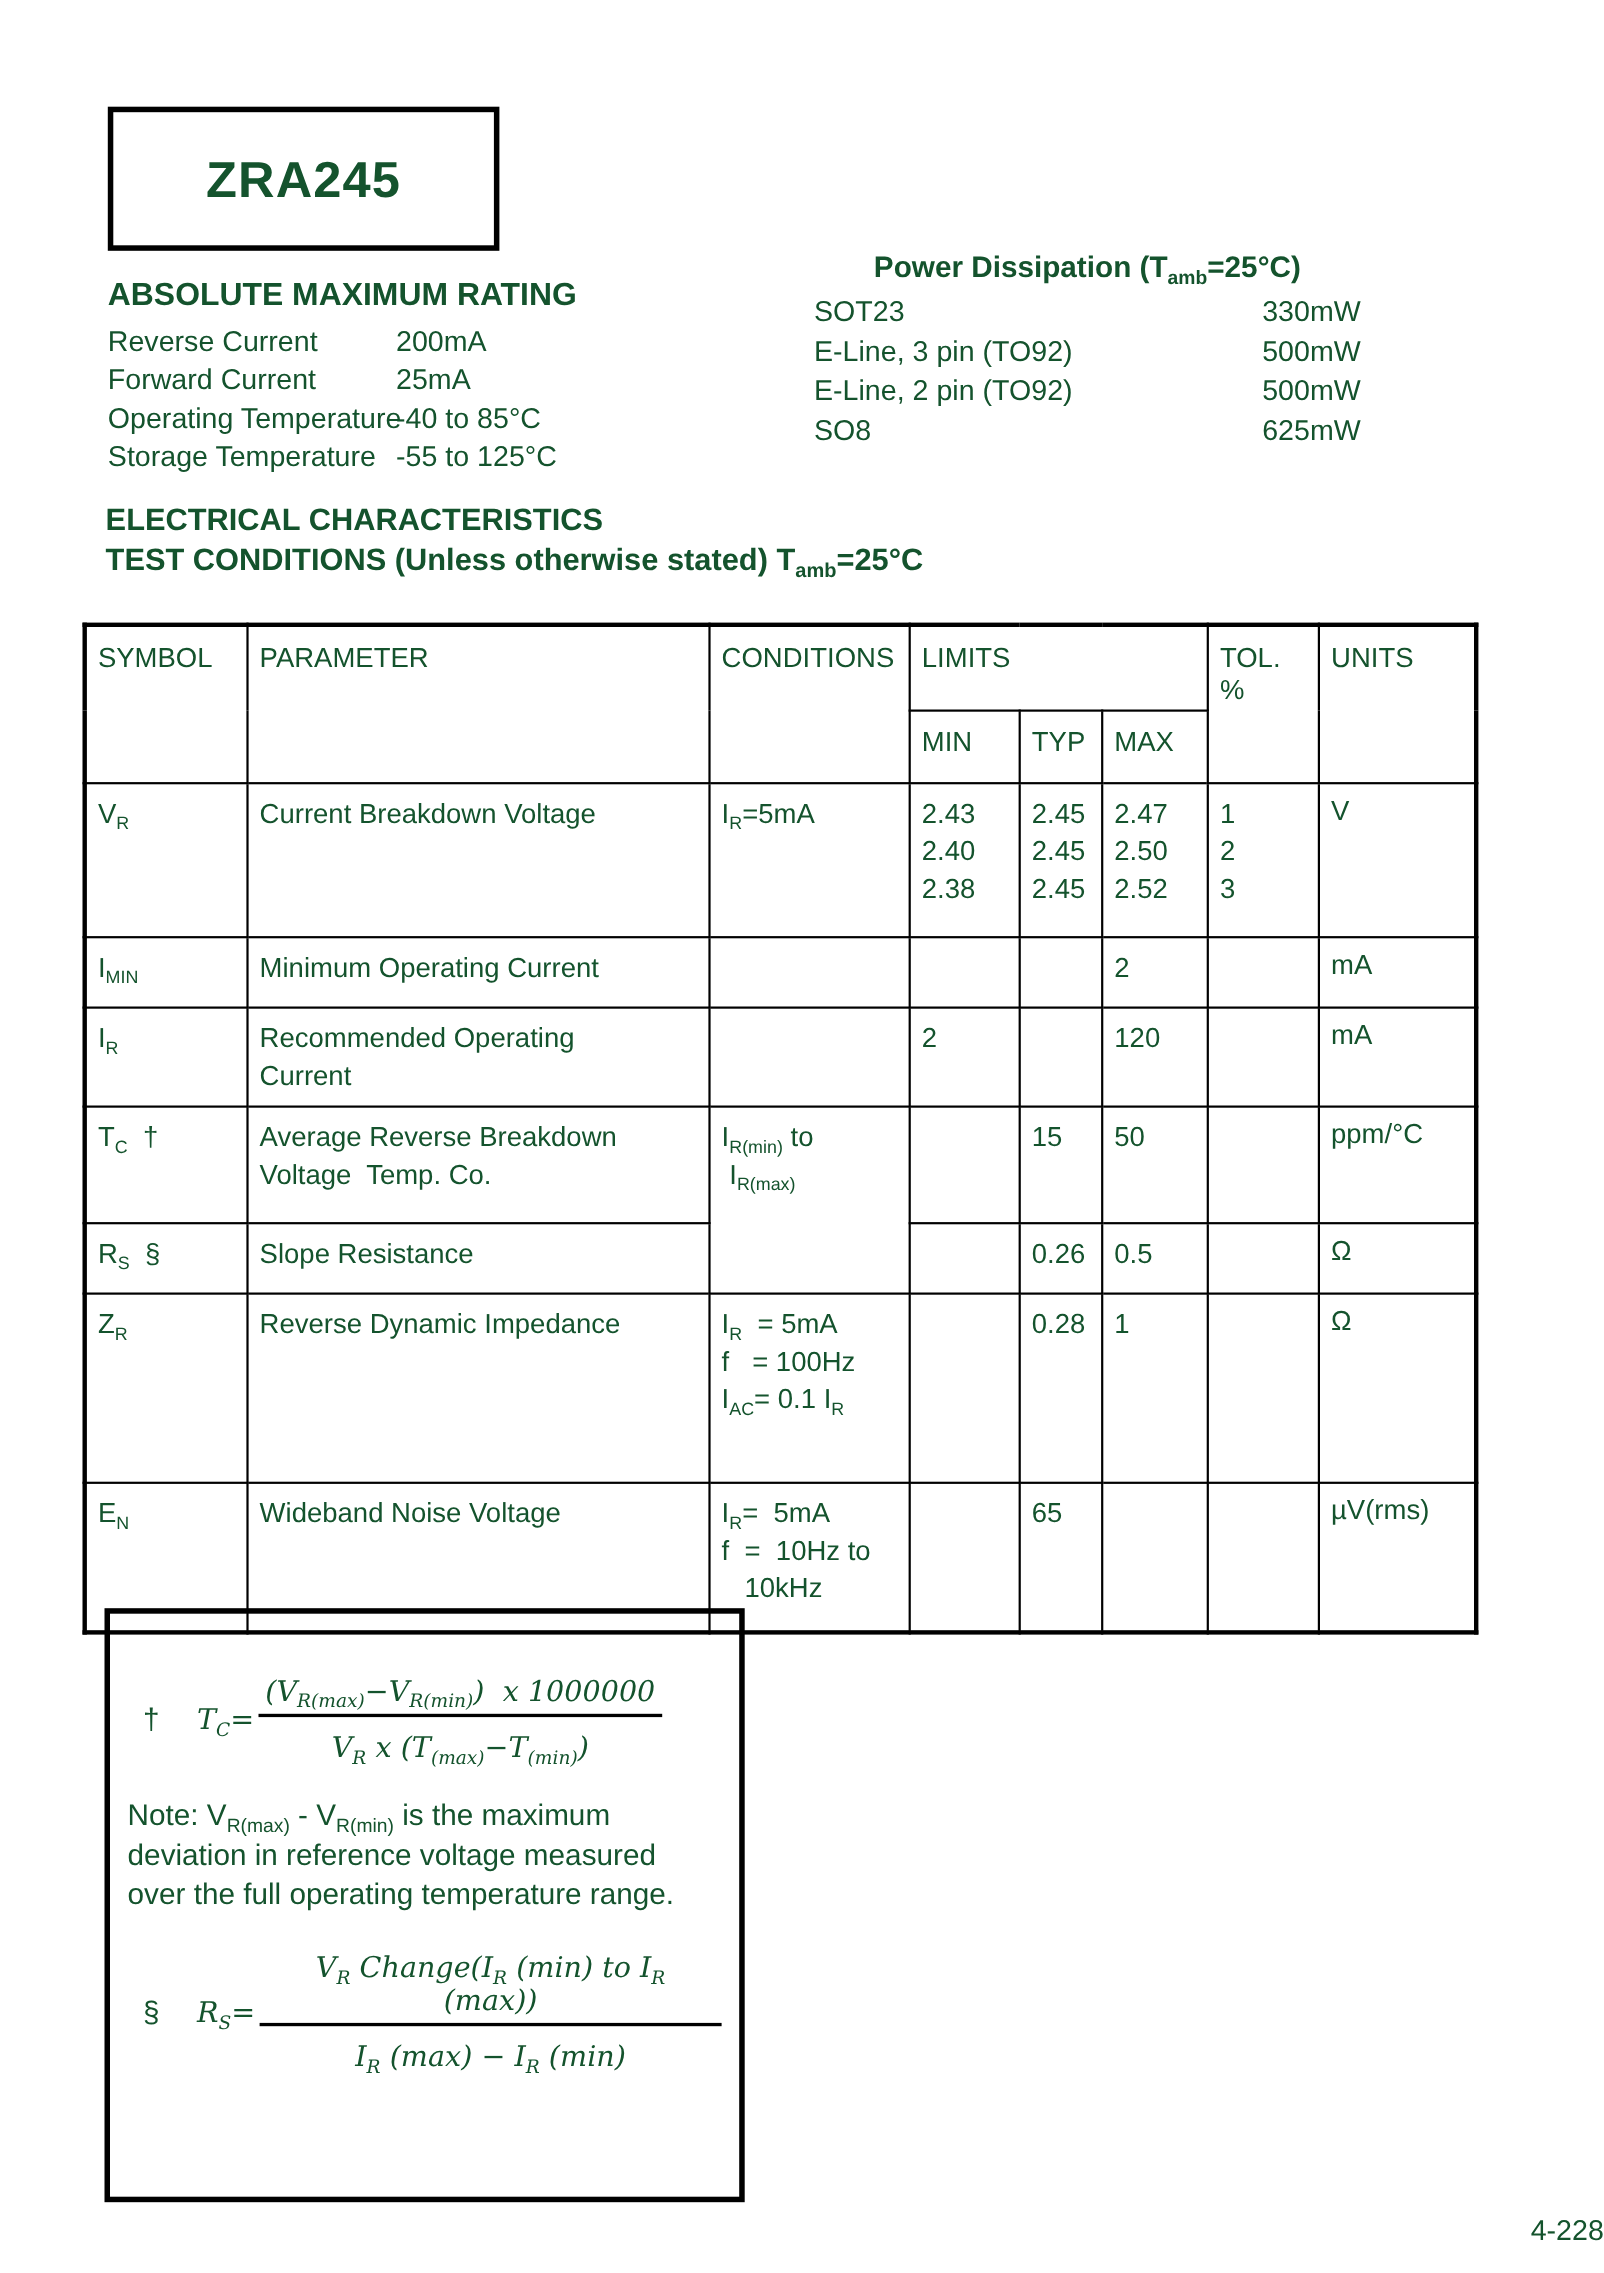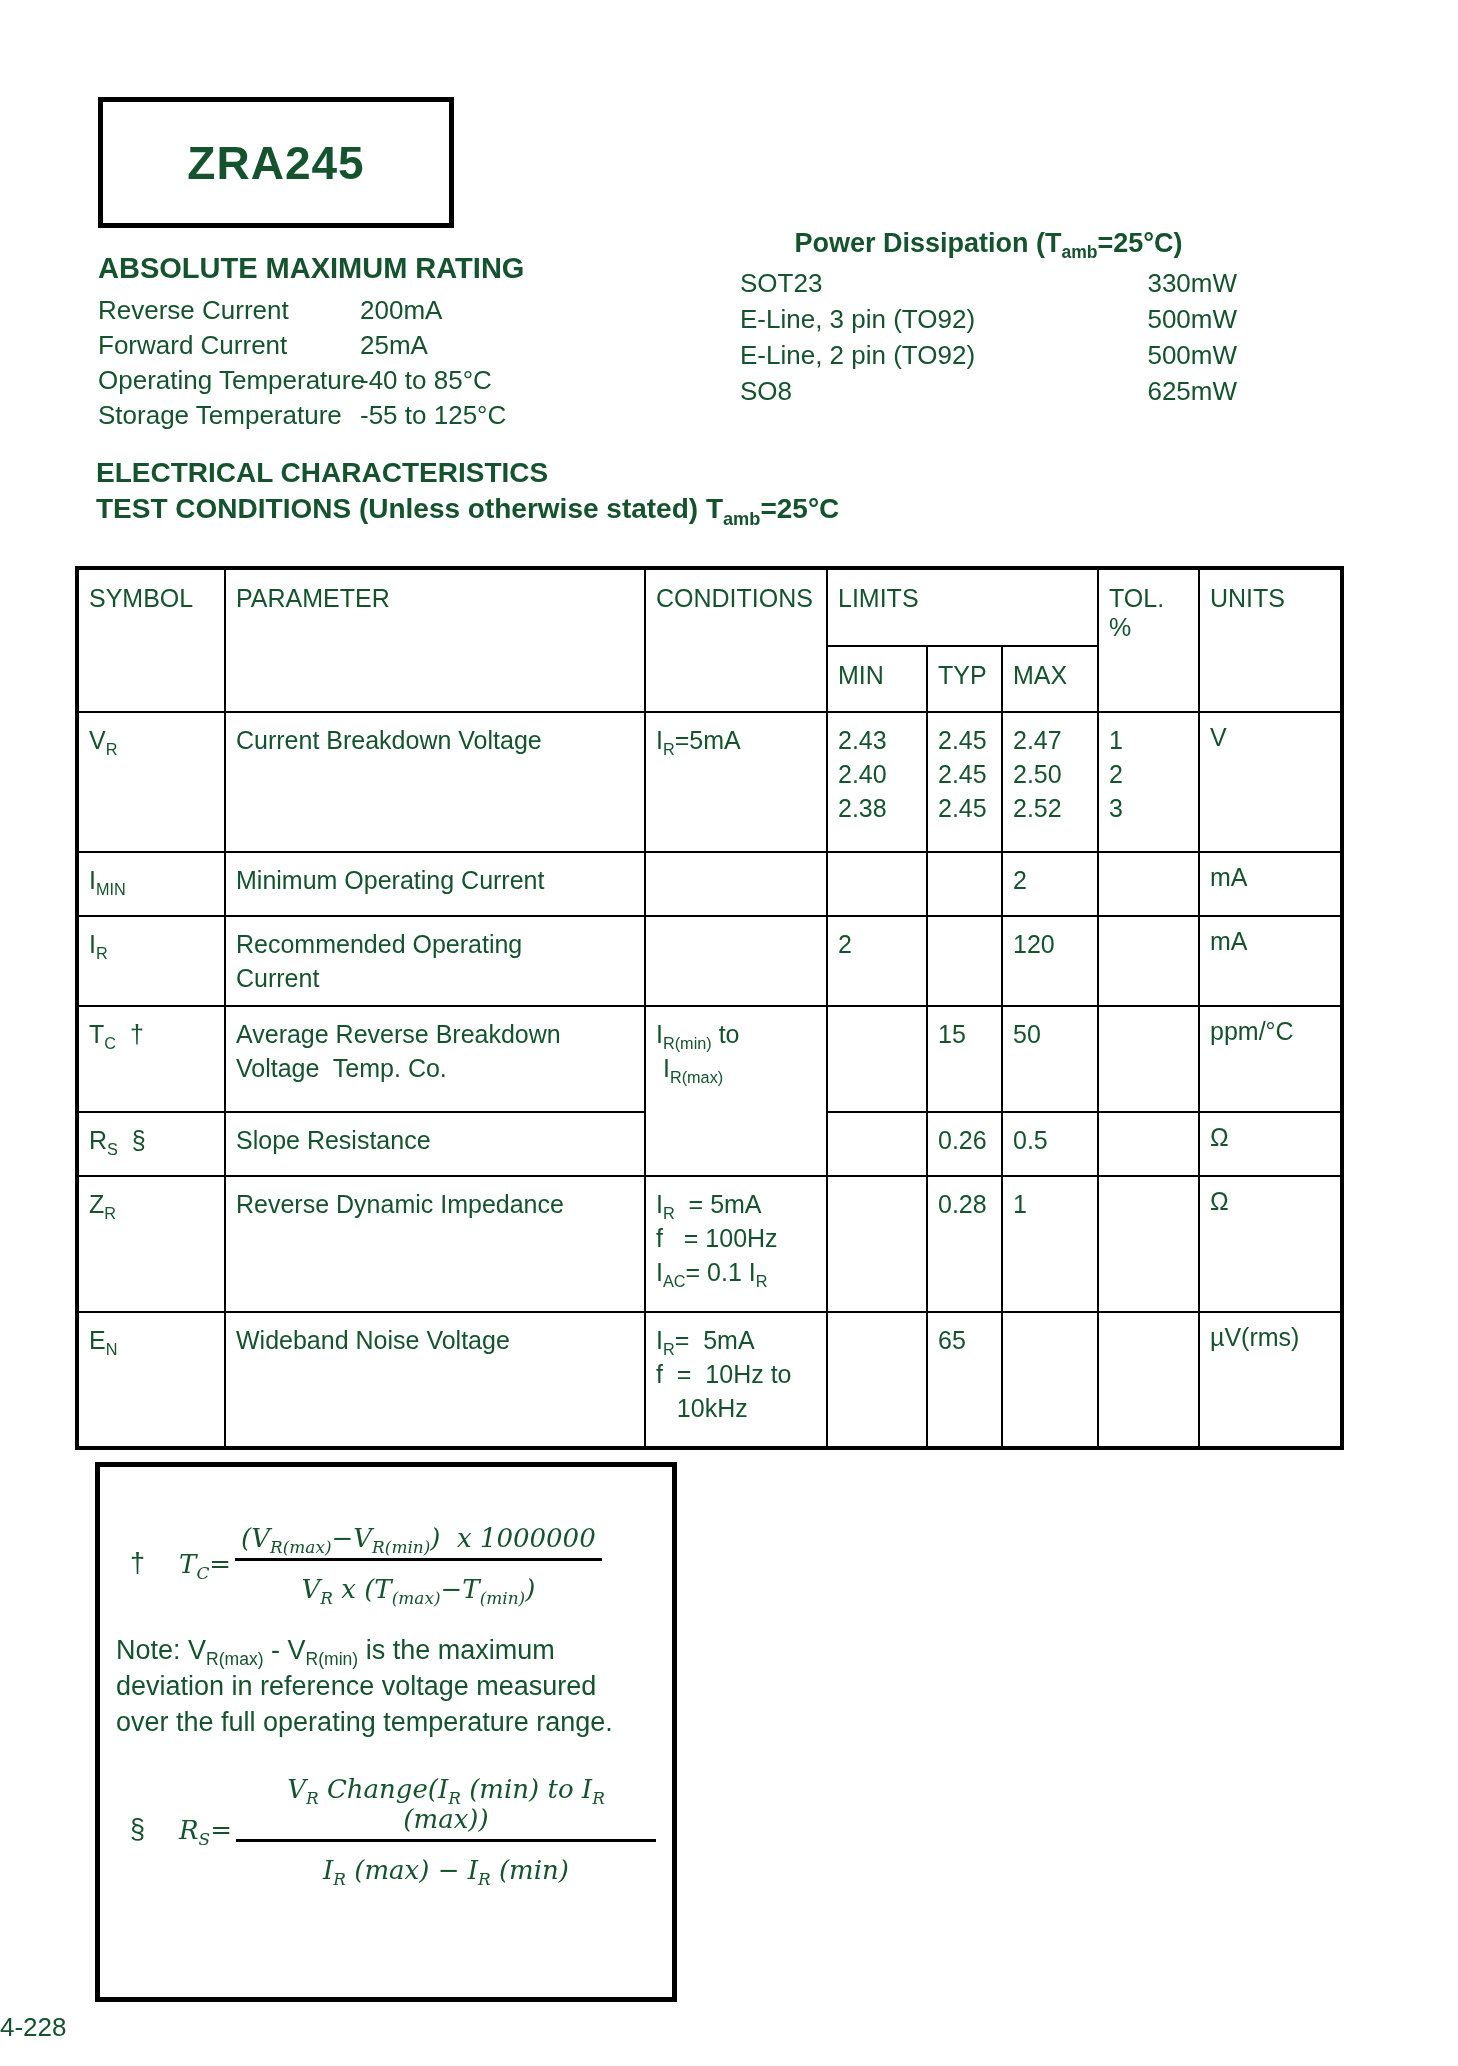--- a/index.html
+++ b/index.html
@@ -55,21 +55,21 @@
   .formula-row.first { margin-top:36px; }
   .formula-row.second { margin-top:34px; }
   .mark { font-size:27px; margin:0 34px 0 14px; flex:0 0 auto; }
   .math { font-family:"DejaVu Serif", serif; font-style:italic; font-size:26px; }
   .lhs { margin-right:4px; flex:0 0 auto; }
   .frac { display:inline-block; text-align:center; }
   .frac .num { display:block; padding:0 6px 5px; border-bottom:3px solid #000; white-space:pre-wrap; }
   .frac .den { display:block; padding:13px 6px 0; white-space:pre-wrap; }
   .note-text { margin-top:28px; font-size:27px; line-height:36px; }
 
-  .page-number { position:absolute; left:0; right:0; top:2012px; text-align:left; font-size:26px; }
+  .page-number { position:absolute; left:0; right:0; top:2012px; text-align:right; font-size:26px; }
 </style>
 </head>
 <body>
 
 <div class="page">
 
   <div class="title-box">
     <span class="part-number">ZRA245</span>
   </div>
 
@@ -241,21 +241,21 @@
       <td>
         <div class="ln">0.26</div>
       </td>
       <td>
         <div class="ln">0.5</div>
       </td>
       <td></td>
       <td>Ω</td>
     </tr>
 
-    <tr style="height:136px">
+    <tr style="height:172px">
       <td class="ln">Z<sub>R</sub></td>
       <td>
         <div class="ln">Reverse Dynamic Impedance</div>
       </td>
       <td>
         <div class="ln">I<sub>R</sub>  = 5mA</div>
         <div class="ln">f   = 100Hz</div>
         <div class="ln">I<sub>AC</sub>= 0.1 I<sub>R</sub></div>
       </td>
       <td></td>

